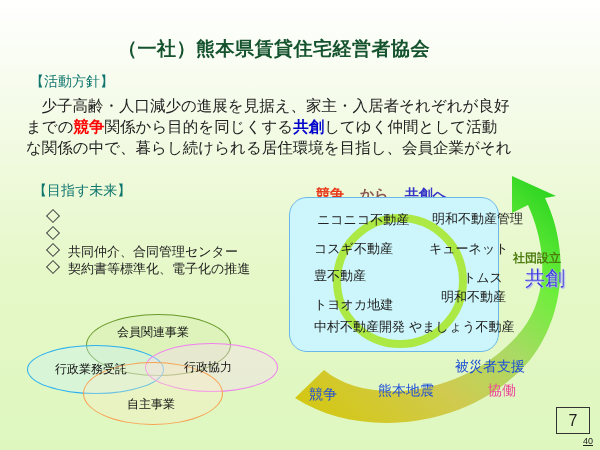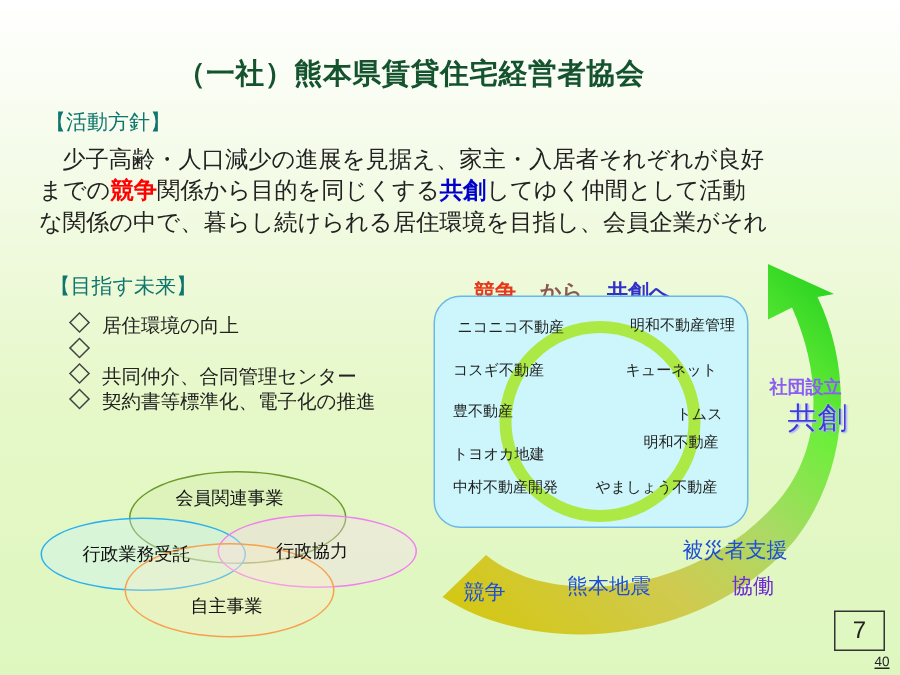--- a/index.html
+++ b/index.html
@@ -18,26 +18,26 @@
   .blue-b { color: #0000cc; font-weight: bold; }
   .goals { left: 46px; top: 209px; font-size: 13px; line-height: 17px; color: #222; }
   .goals .g { white-space: nowrap; }
   .diamond { display: inline-block; width: 8px; height: 8px; border: 1px solid #444; transform: rotate(45deg); margin-right: 10px; margin-left: 2px; position: relative; top: -1px; }
   .heading-row { left: 316px; top: 170px; font-size: 14px; font-weight: bold; white-space: nowrap; margin-top: 16px; }
   .h-comp { color: #e8381a; }
   .h-kara { color: #8a5a52; margin-left: 16px; }
   .h-kyo { color: #3232c8; margin-left: 16px; }
   .member-box { left: 289px; top: 197px; width: 208px; height: 153px; border: 1px solid #6bb8e8; border-radius: 18px; background: #ccf6fb; }
   .ring { left: 333px; top: 214px; width: 118px; height: 118px; border: 8px solid #a8e830; border-radius: 50%; opacity: 0.9; }
-  .member { font-size: 10px; color: #222; white-space: nowrap; }
+  .member { font-size: 13px; color: #222; white-space: nowrap; margin-left: 12px; }
   .venn-label { font-size: 12px; font-weight: normal; color: #111; white-space: nowrap; }
   .ellipse { border-radius: 50%; }
   .red-text { color: #1d4ed8; font-size: 14px; white-space: nowrap; }
-  .black-text { color: #6d28d9; font-size: 14px; white-space: nowrap; }
-  .establish { left: 513px; top: 250px; font-size: 12px; font-weight: bold; color: #8b5cf6; white-space: nowrap; }
+  .black-text { color: #ec4899; font-size: 14px; white-space: nowrap; }
+  .establish { left: 513px; top: 250px; font-size: 12px; font-weight: bold; color: #4d7c0f; white-space: nowrap; }
   .kyoso-big { left: 525px; top: 265px; font-size: 20px; color: #3c3cd8; white-space: nowrap; text-shadow: 0 0 1px #fff, 1px 1px 1px #a0a0ff; }
   .page-box { left: 556px; top: 407px; width: 32px; height: 25px; border: 1px solid #333; font-size: 16px; text-align: center; line-height: 25px; color: #222; font-family: "Liberation Sans", sans-serif; }
   .page-small { left: 583px; top: 436px; font-size: 9px; color: #222; font-family: "Liberation Sans", sans-serif; text-decoration: underline; }
 </style>
 </head>
 <body>
 
 <svg class="abs" style="left:0;top:0" width="600" height="450" viewBox="0 0 600 450">
   <defs>
     <linearGradient id="arrowGrad" x1="0" y1="1" x2="1" y2="0">
@@ -57,21 +57,21 @@
 
 <div class="abs policy">
   <span class="line">　少子高齢・人口減少の進展を見据え、家主・入居者それぞれが良好</span>
   <span class="line"><span>までの</span><span class="red-b">競争</span><span>関係から目的を同じくする</span><span class="blue-b">共創</span><span>してゆく仲間として活動</span></span>
   <span class="line">な関係の中で、暮らし続けられる居住環境を目指し、会員企業がそれ</span>
 </div>
 
 <div class="abs section-label" style="left:33px;top:182px">【目指す未来】</div>
 
 <div class="abs goals">
-  <div class="g"><span class="diamond"></span><span>居住環境の向上</span></div>
+  <div class="g"><span class="diamond"></span></div>
   <div class="g"><span class="diamond"></span></div>
   <div class="g"><span class="diamond"></span><span>共同仲介、合同管理センター</span></div>
   <div class="g"><span class="diamond"></span><span>契約書等標準化、電子化の推進</span></div>
 </div>
 
 <div class="abs ellipse" style="left:86px;top:314px;width:143px;height:60px;border:1.5px solid #6b9a2a;background:rgba(210,235,170,0.35)"></div>
 <div class="abs ellipse" style="left:27px;top:345px;width:135px;height:47px;border:1.5px solid #2ab0f0;background:rgba(200,240,255,0.35)"></div>
 <div class="abs ellipse" style="left:145px;top:343px;width:131px;height:47px;border:1.5px solid #f080f0;background:rgba(250,215,245,0.35)"></div>
 <div class="abs ellipse" style="left:83px;top:362px;width:138px;height:61px;border:1.5px solid #f8a050;background:rgba(255,235,200,0.3)"></div>
 <div class="abs venn-label" style="left:117px;top:324px">会員関連事業</div>

